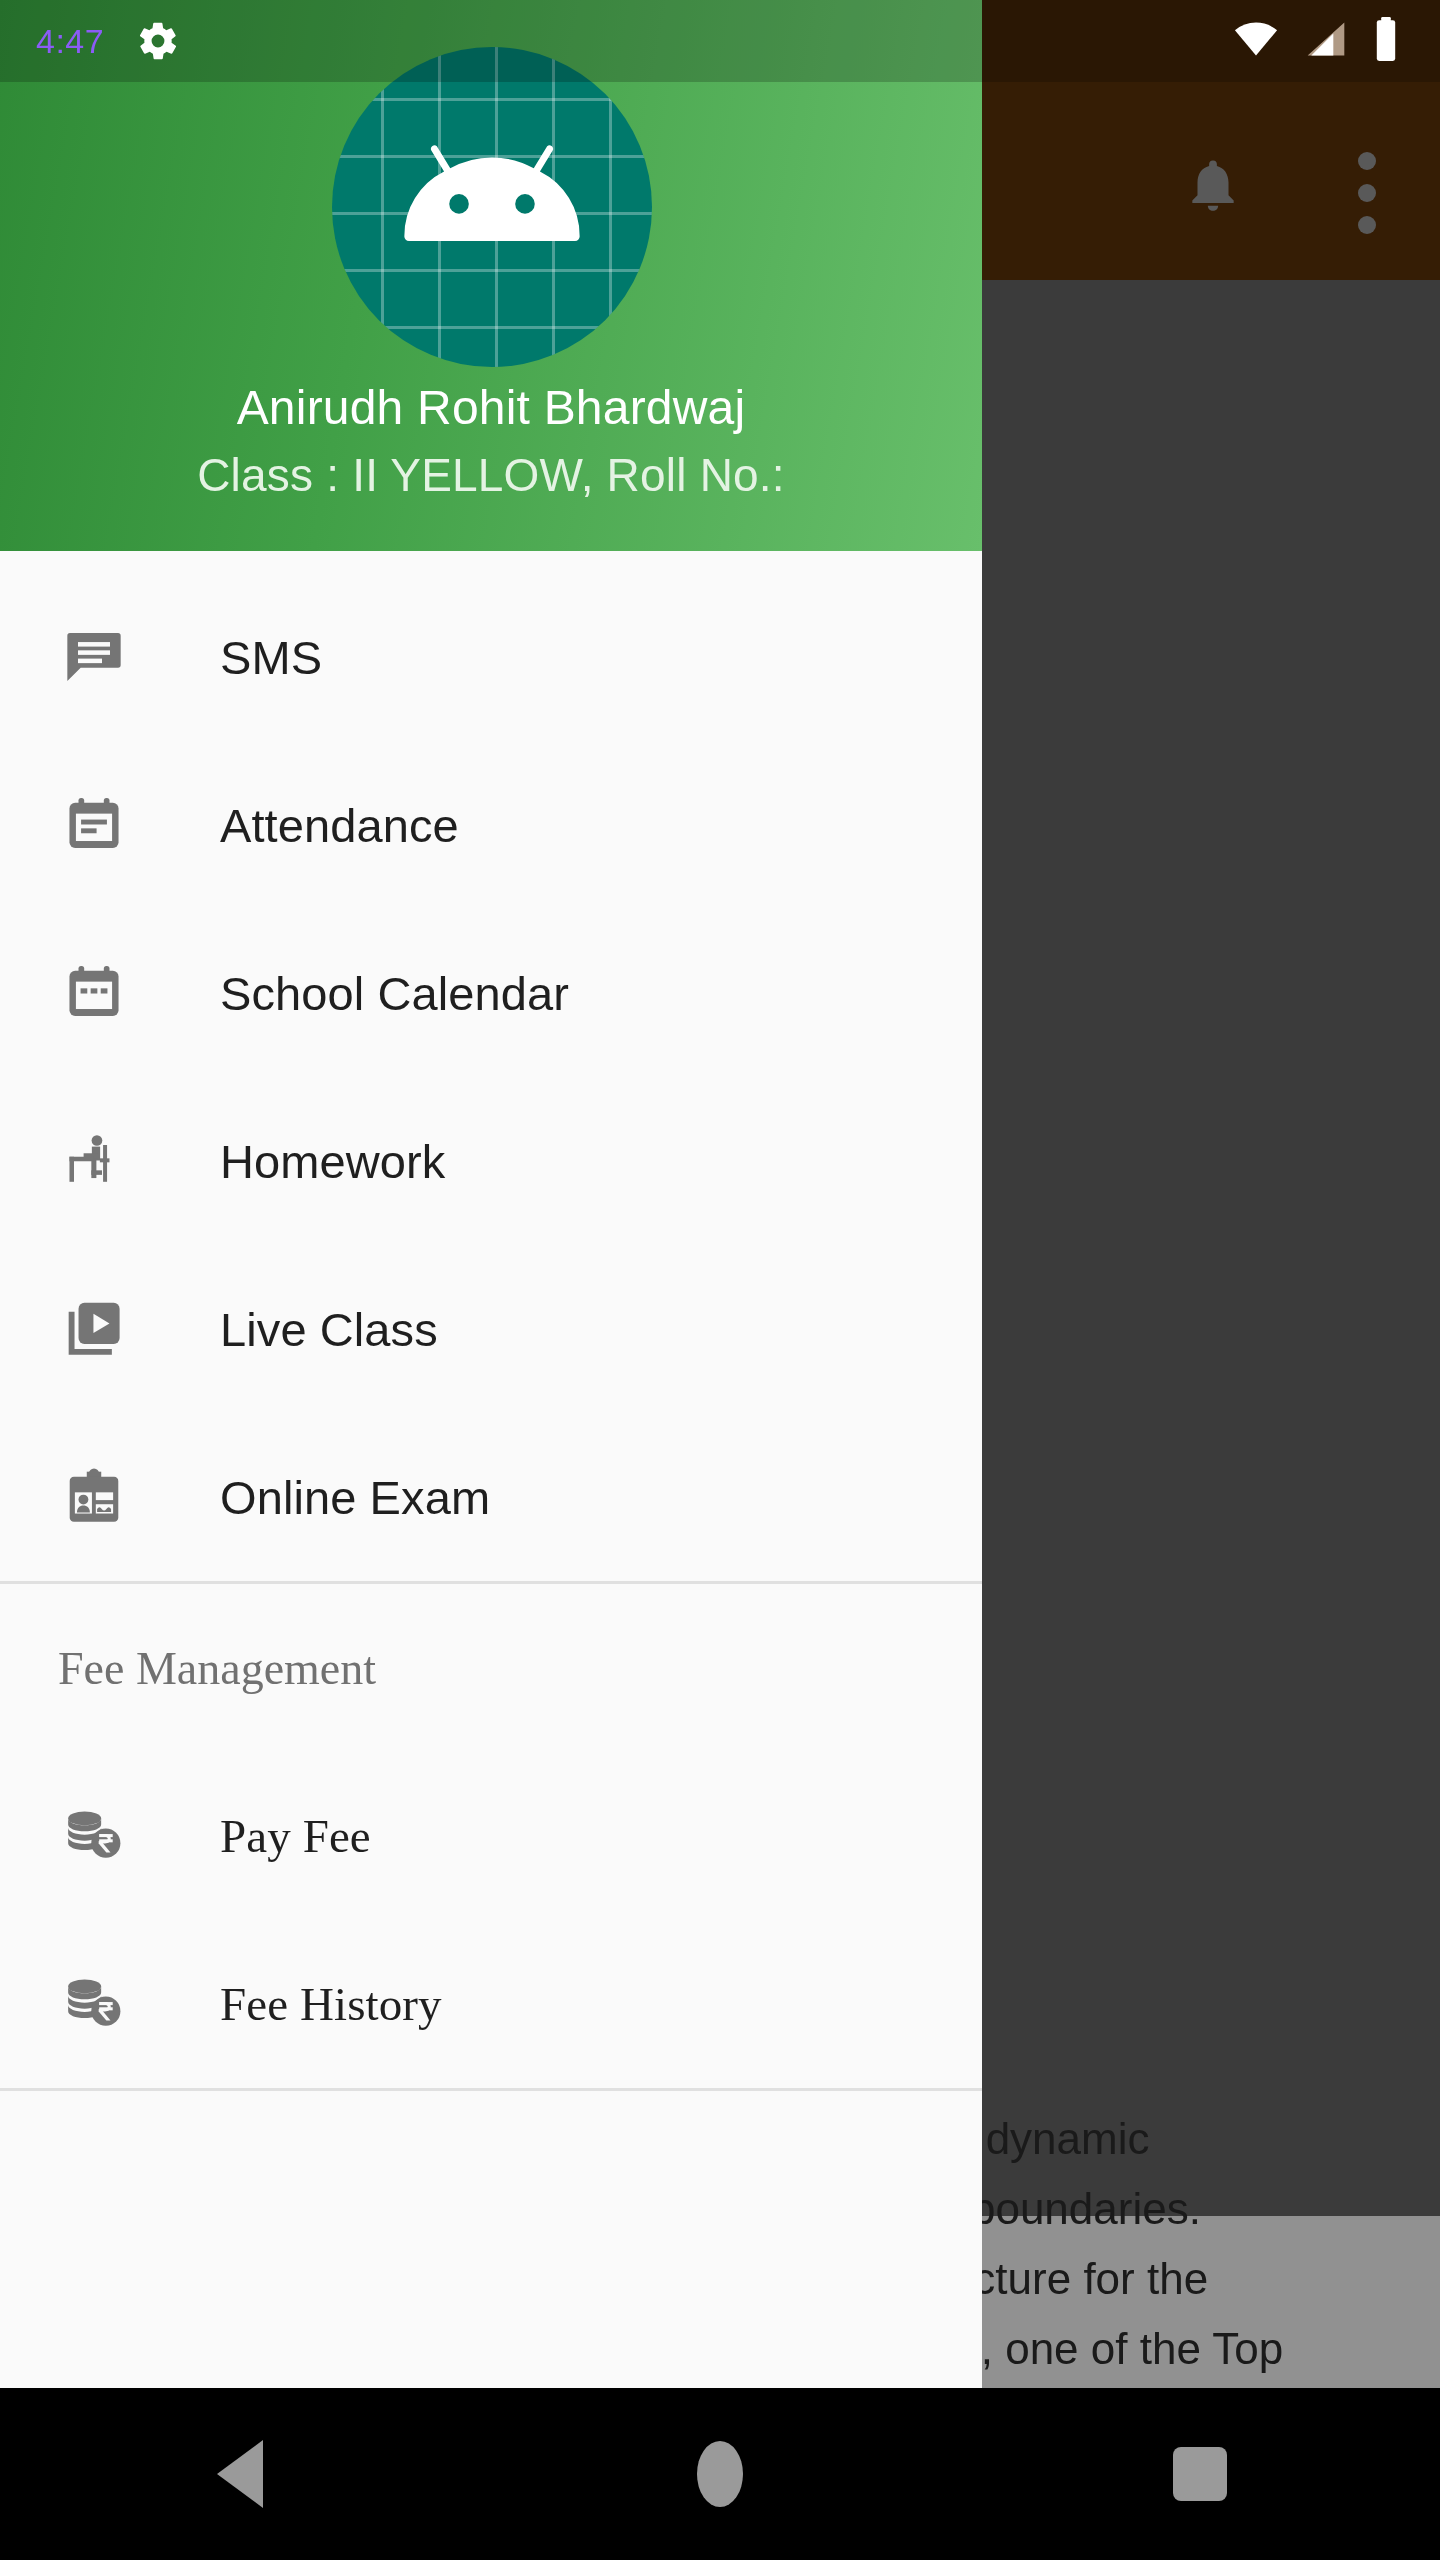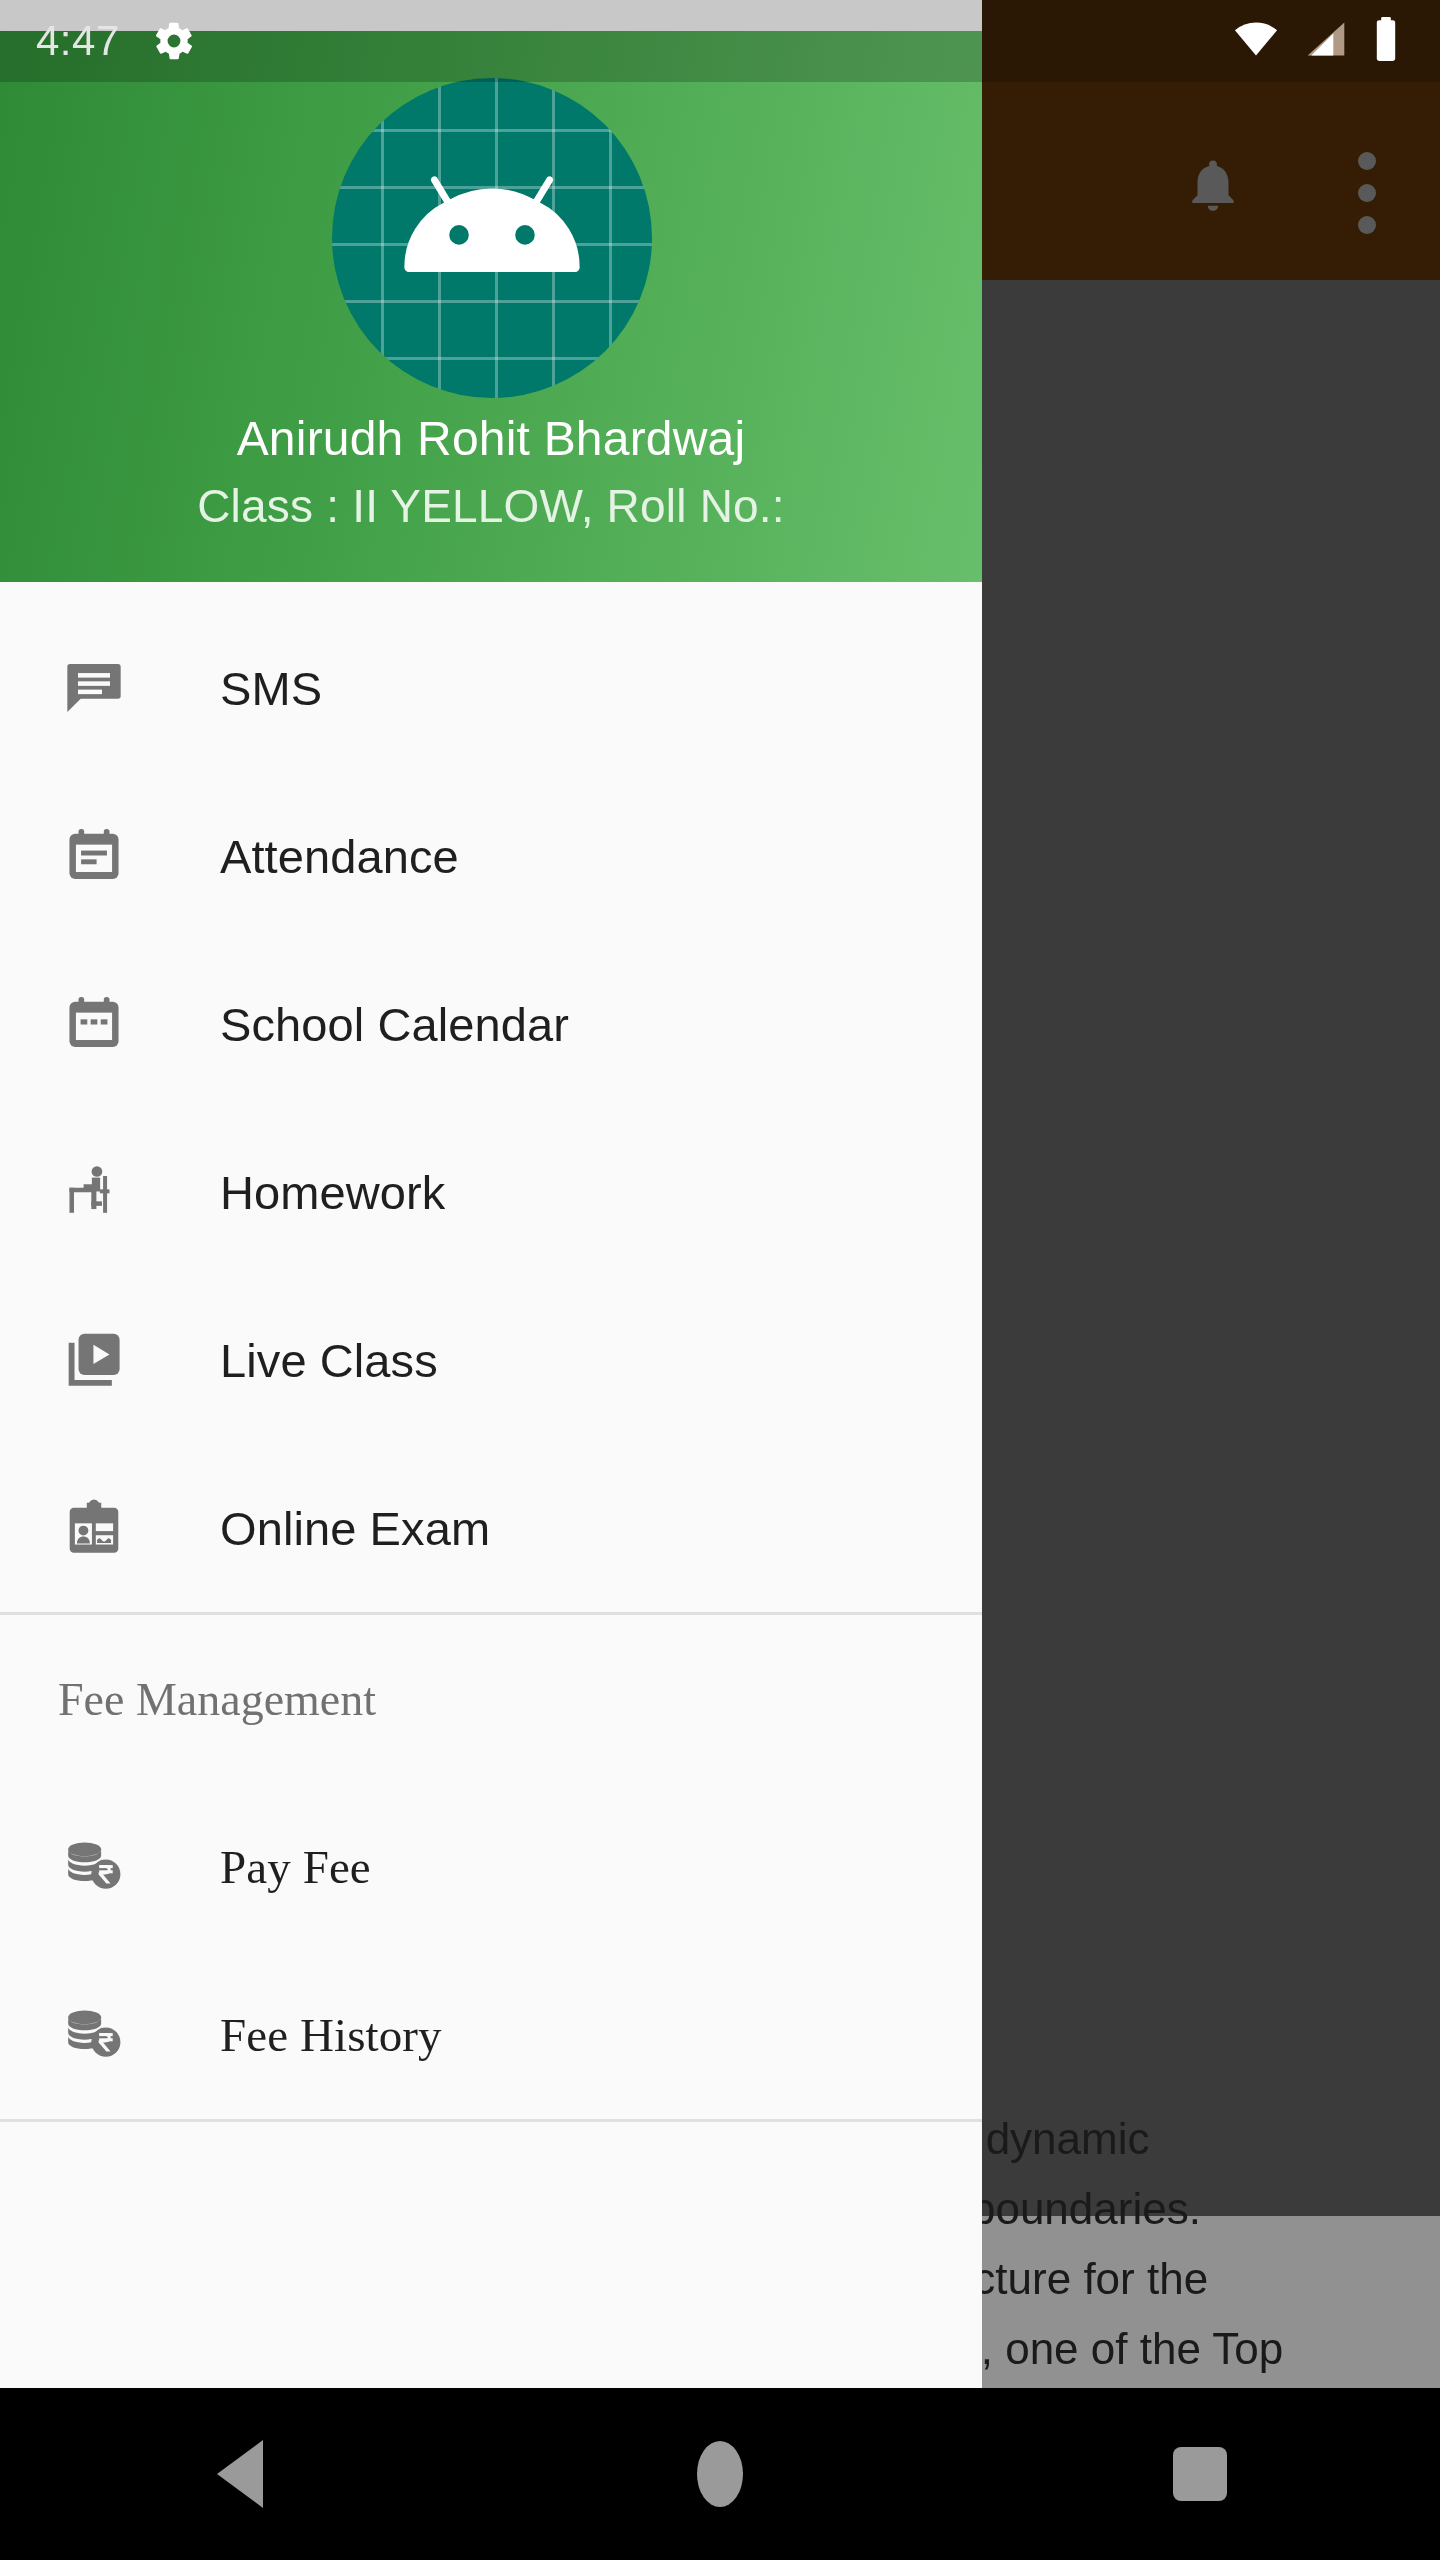--- a/index.html
+++ b/index.html
@@ -43,21 +43,20 @@
   }
 
   
   #drawer {
     position:absolute; left:0; top:0; width:982px; height:2388px;
     background:#fafafa; overflow:hidden;
   }
   #drawer-header {
     position:relative; width:982px; height:551px;
     background:linear-gradient(100deg,#2f8a36 0%,#41a047 38%,#68bf6b 100%);
-    margin-top:31px;
   }
   #avatar {
     position:absolute; left:332px; top:47px; width:320px; height:320px;
     border-radius:50%; background:#00796b; overflow:hidden;
   }
   #avatar .grid {
     position:absolute; inset:0;
     background-image:
       linear-gradient(to right, rgba(255,255,255,0.30) 3px, transparent 3px),
       linear-gradient(to bottom, rgba(255,255,255,0.30) 3px, transparent 3px);
@@ -95,21 +94,21 @@
   #menu-fee  { padding-top:0px;font-family:Liberation Serif, serif; }
   #drawer-tail { height:52px; }
 
   
   #statusbar {
     position:absolute; left:0; top:0; width:1440px; height:82px;
     background:rgba(0,0,0,0.20);
     display:flex; align-items:center; z-index:40;
   }
   #sb-left { display:flex; align-items:center; padding-left:36px; }
-  #sb-time { font-size:42px; color:#e5e5e5; font-weight:400; letter-spacing:0.5px; }
+  #sb-time { font-size:34px; color:#8b5cf6; font-weight:400; letter-spacing:0.5px; }
   #sb-gear { margin-left:32px; display:flex; }
   #sb-right {
     margin-left:auto; display:flex; align-items:center; gap:22px; padding-right:40px;
   }
 
   
   #navbar {
     position:absolute; left:0; bottom:0; width:1440px; height:172px;
     background:#000000; display:flex; align-items:center; z-index:50;
   }

